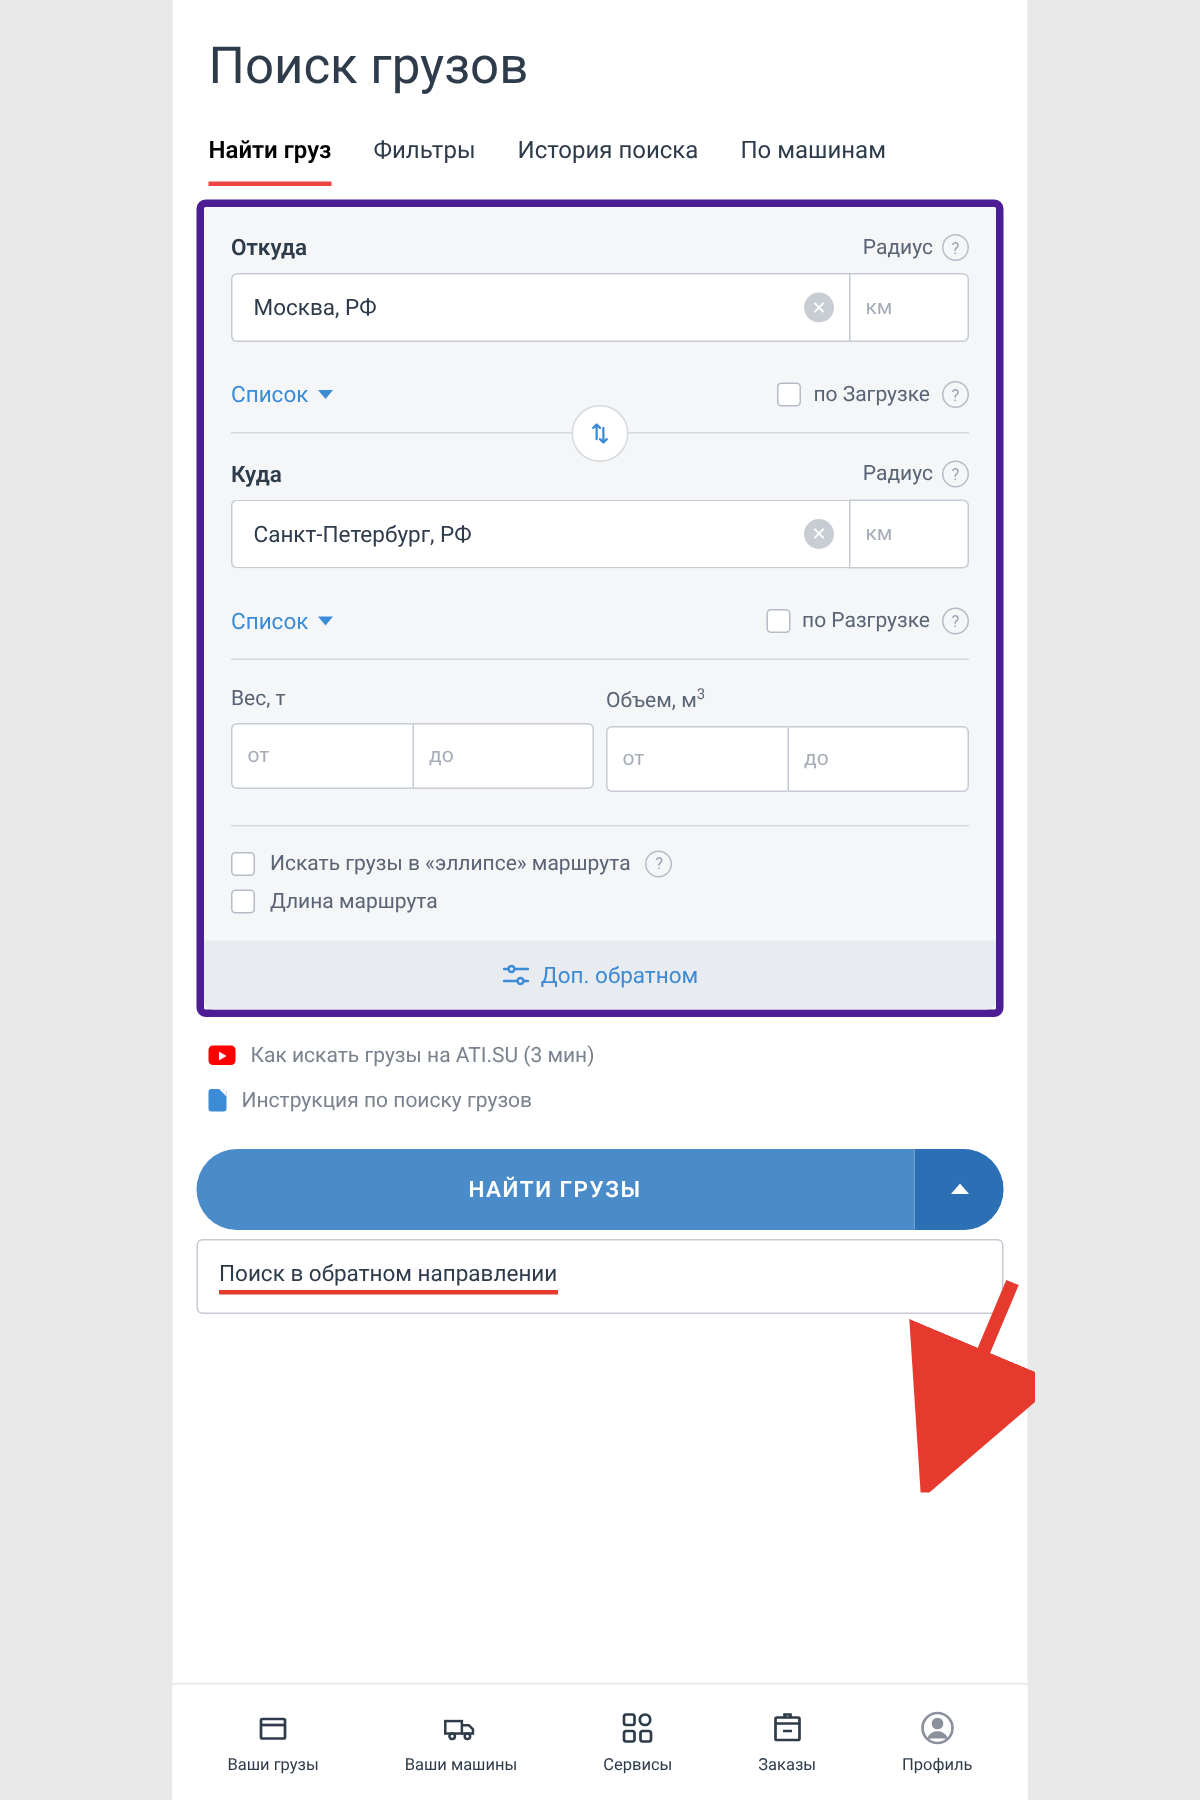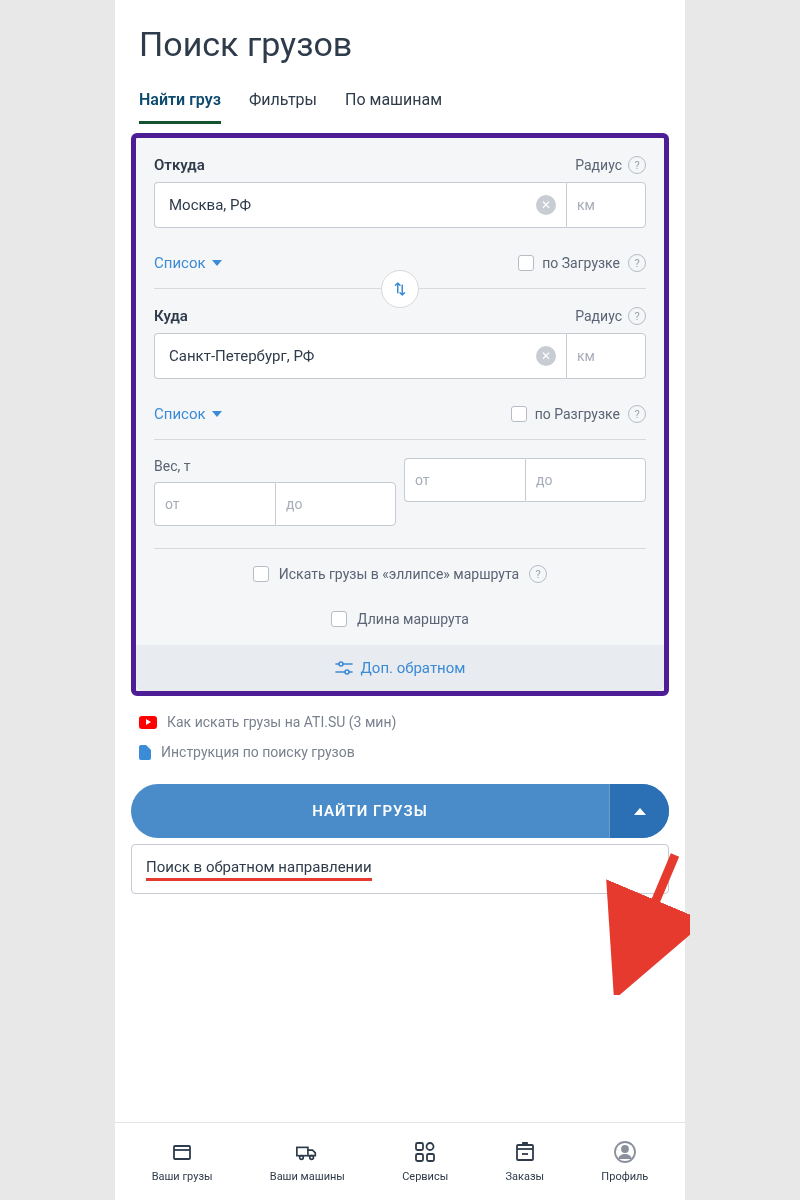--- a/index.html
+++ b/index.html
@@ -1,21 +1,21 @@
 <!DOCTYPE html>
 <html><head>
 <meta charset="utf-8">
 <style>
   *{box-sizing:border-box;margin:0;padding:0;font-family:-apple-system,BlinkMacSystemFont,"Segoe UI",Roboto,Arial,sans-serif;}
   body{background:#e8e8e8;width:800px;height:1200px;overflow:hidden;position:relative;}
   .app{position:absolute;left:115px;top:0;width:570px;background:#fff;min-height:1200px;}
   .page-title{font-size:34px;font-weight:400;color:#2e3b4a;padding:24px 24px 8px 24px;}
   .tabs{display:flex;gap:28px;padding:18px 24px 0 24px;border-bottom:1px solid transparent;}
   .tab{font-size:16px;color:#2e3b4a;padding-bottom:12px;cursor:pointer;white-space:nowrap;}
-  .tab.active{color:#0c4a6e;font-weight:600;border-bottom:3px solid #14532d;}
+  .tab.active{color:#000000;font-weight:600;border-bottom:3px solid #ef4444;}
   .form-card{margin:8px 16px 0 16px;border:5px solid #4c1d95;border-radius:6px;background:#f5f6f8;padding:0;}
   .section{padding:18px 18px 0 18px;}
   .row-top{display:flex;justify-content:space-between;align-items:center;margin-bottom:8px;}
   .lbl{font-size:15px;color:#2e3b4a;font-weight:600;}
   .lbl-radius{font-size:14px;color:#5a6475;display:flex;align-items:center;gap:6px;}
   .help-badge{width:18px;height:18px;border-radius:50%;border:1.5px solid #b5bcc6;display:inline-flex;align-items:center;justify-content:center;font-size:11px;color:#9aa2af;}
   .input-row{display:flex;gap:0;margin-bottom:26px;}
   .city-input{flex:1;height:46px;border:1px solid #c5cad3;border-right:none;border-radius:4px 0 0 4px;background:#fff;padding:0 40px 0 14px;font-size:15px;color:#2e3b4a;position:relative;}
   .city-wrap{position:relative;flex:1;display:flex;}
   .clear-x{position:absolute;right:10px;top:50%;transform:translateY(-50%);width:20px;height:20px;border-radius:50%;background:#c8ccd3;color:#fff;display:flex;align-items:center;justify-content:center;font-size:12px;cursor:pointer;}
@@ -29,21 +29,21 @@
   .swap-btn svg{width:18px;height:18px;}
   .wv-row{display:flex;gap:8px;padding:18px 18px 22px 18px;}
   .wv-col{flex:1;}
   .wv-label{font-size:14px;color:#5a6475;margin-bottom:8px;}
   .wv-label sup{font-size:10px;}
   .range-pair{display:flex;}
   .range-input{width:50%;height:44px;border:1px solid #c5cad3;background:#fff;padding:0 10px;font-size:14px;color:#9aa2af;}
   .range-input:first-child{border-radius:4px 0 0 4px;border-right:none;}
   .range-input:last-child{border-radius:0 4px 4px 0;}
   .divider2{height:1px;background:#d6d9de;margin:0 18px;}
-  .opts{padding:16px 18px 18px 18px;display:flex;flex-direction:column;gap:28px;align-items:center;}
+  .opts{padding:16px 18px 18px 18px;display:flex;flex-direction:column;gap:8px;}
   .opt-row{display:flex;align-items:center;gap:10px;font-size:14px;color:#5a6475;}
   .more-params{background:#e8ebef;padding:14px 0;text-align:center;color:#3b8bd6;font-size:15px;cursor:pointer;display:flex;align-items:center;justify-content:center;gap:8px;border-radius:0 0 6px 6px;}
   .links-block{padding:18px 24px 8px 24px;display:flex;flex-direction:column;gap:14px;}
   .link-item{display:flex;align-items:center;gap:10px;font-size:14px;color:#7a828f;cursor:pointer;}
   .yt-badge{width:18px;height:13px;background:#ff0000;border-radius:3px;display:flex;align-items:center;justify-content:center;}
   .yt-badge::after{content:"";border-left:5px solid #fff;border-top:3px solid transparent;border-bottom:3px solid transparent;}
   .doc-badge{width:12px;height:15px;background:#3b8bd6;border-radius:2px;position:relative;}
   .doc-badge::after{content:"";position:absolute;right:0;top:0;border-top:5px solid #f5f6f8;border-left:5px solid transparent;}
   .search-btn-row{padding:16px 16px 0 16px;position:relative;}
   .search-btn{display:flex;width:100%;height:54px;border-radius:28px;overflow:hidden;background:#4a8cc9;cursor:pointer;}
@@ -61,20 +61,21 @@
 </style>
 </head>
 <body>
 
 <div class="app">
   <h1 class="page-title">Поиск грузов</h1>
 
   <div class="tabs">
     <div class="tab active">Найти груз</div>
     <div class="tab">Фильтры</div>
+    <div class="tab">История поиска</div>
     <div class="tab">По машинам</div>
   </div>
 
   <div class="form-card">
 
     <div class="section">
       <div class="row-top">
         <span class="lbl">Откуда</span>
         <span class="lbl-radius">
           <span>Радиус</span>
@@ -141,20 +142,21 @@
 
     <div class="wv-row">
       <div class="wv-col">
         <div class="wv-label">Вес, т</div>
         <div class="range-pair">
           <input class="range-input" placeholder="от" style="">
           <input class="range-input" placeholder="до" style="">
         </div>
       </div>
       <div class="wv-col">
+        <div class="wv-label"><span>Объем, м</span><sup>3</sup></div>
         <div class="range-pair">
           <input class="range-input" placeholder="от" style="">
           <input class="range-input" placeholder="до" style="">
         </div>
       </div>
     </div>
 
     <div class="divider2"></div>
 
     <div class="opts">

